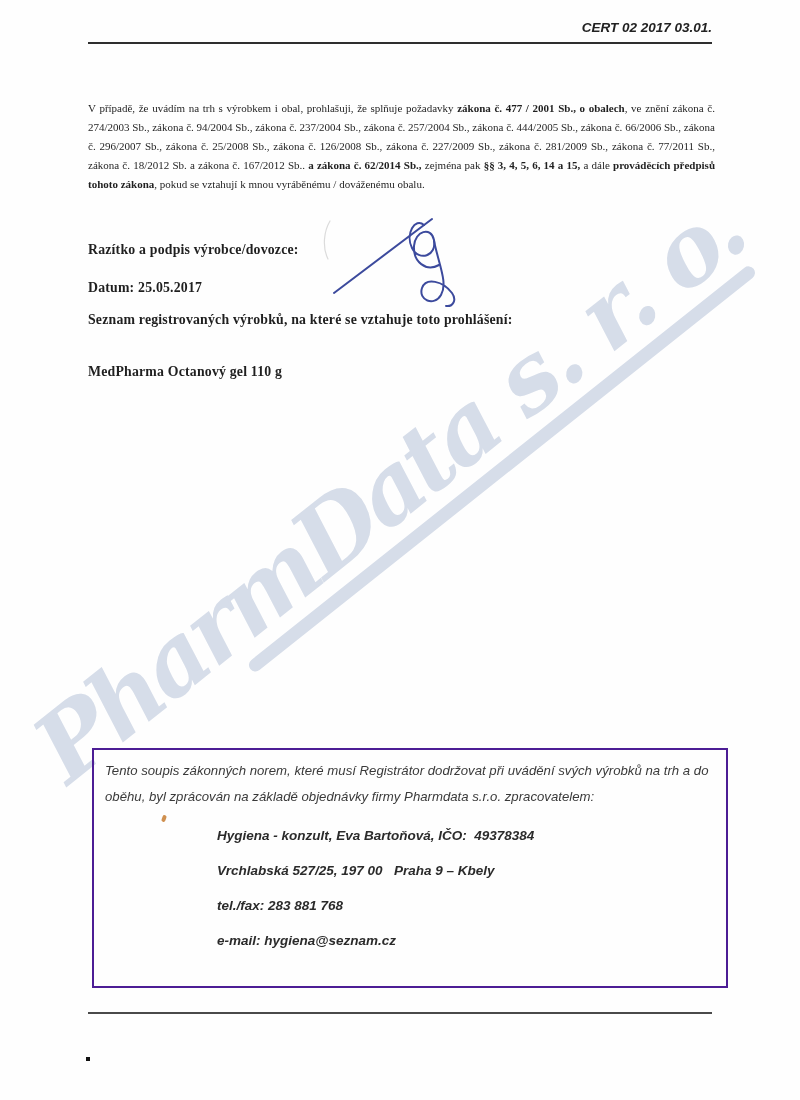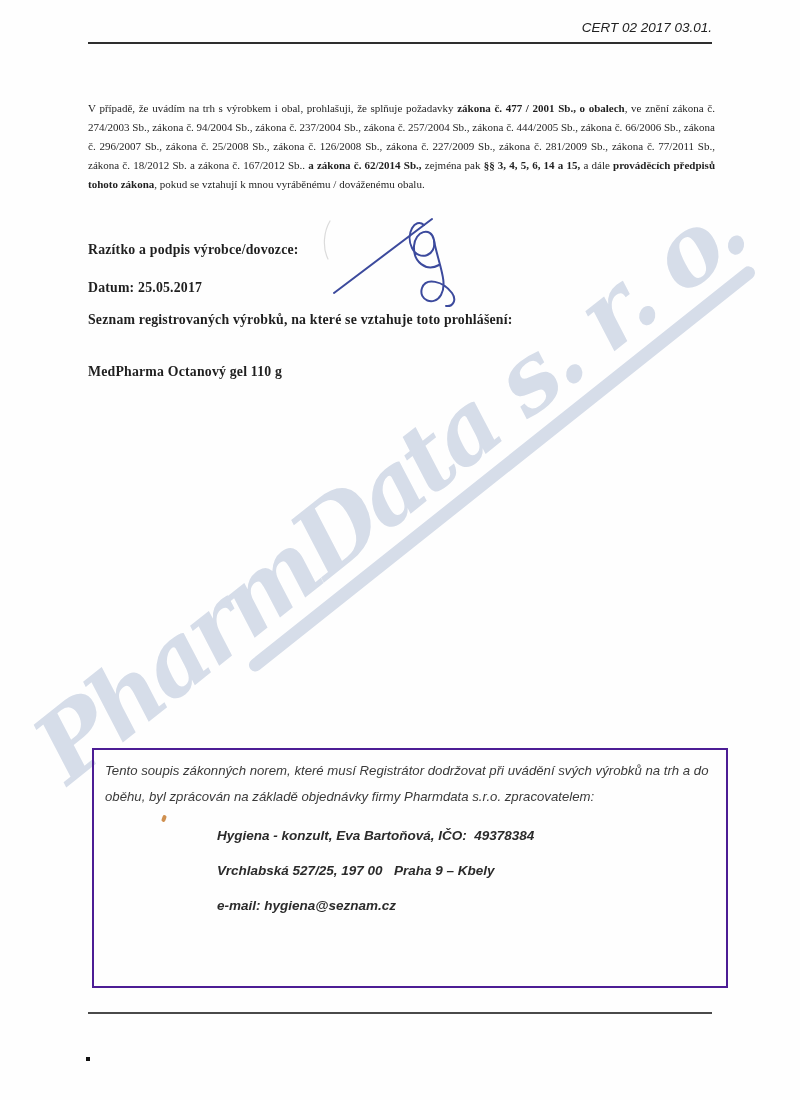--- a/index.html
+++ b/index.html
@@ -9,21 +9,21 @@
   }
   
   .watermark{position:absolute;left:0;top:0;z-index:0;pointer-events:none;}
   .watermark text{
     font-family:"DejaVu Serif",serif;font-style:italic;font-weight:bold;
     font-size:95px;letter-spacing:-0.05em;
   }
   
   .header-code{
     position:absolute;top:20px;right:88px;z-index:2;
-    font-family:"Liberation Sans",sans-serif;font-style:italic;font-weight:normal;
+    font-family:"Liberation Sans",sans-serif;font-style:italic;font-weight:bold;
     font-size:13.5px;color:#222;
   }
   .header-rule{position:absolute;left:88px;top:42px;width:624px;height:2px;background:#2e2e2e;z-index:2;}
   
   .declaration{
     position:absolute;left:88px;top:88px;width:627px;z-index:2;
     font-size:11px;line-height:19px;text-align:justify;
   }
   .b{font-weight:bold;}
   .label{
@@ -94,20 +94,21 @@
       <path d="M10,18 C4,28 2,44 8,56" stroke="#9a9a9a" opacity="0.35" stroke-width="1.2"></path>
     </g>
   </svg>
 
   <div class="info-box">
     <p class="info-intro">Tento soupis zákonných norem, které musí Registrátor dodržovat při uvádění svých výrobků na trh a do oběhu, byl zprácován na základě objednávky firmy Pharmdata s.r.o. zpracovatelem:</p>
     <span class="orange-tick"></span>
     <ul class="contact-list">
       <li class="contact-line">Hygiena - konzult, Eva Bartoňová, IČO:  49378384</li>
       <li class="contact-line">Vrchlabská 527/25, 197 00   Praha 9 – Kbely</li>
+      <li class="contact-line">tel./fax: 283 881 768</li>
       <li class="contact-line">e-mail: hygiena@seznam.cz</li>
     </ul>
   </div>
 
   <div class="footer-rule"></div>
 
   <div class="speck"></div>
 
 </div>
 

